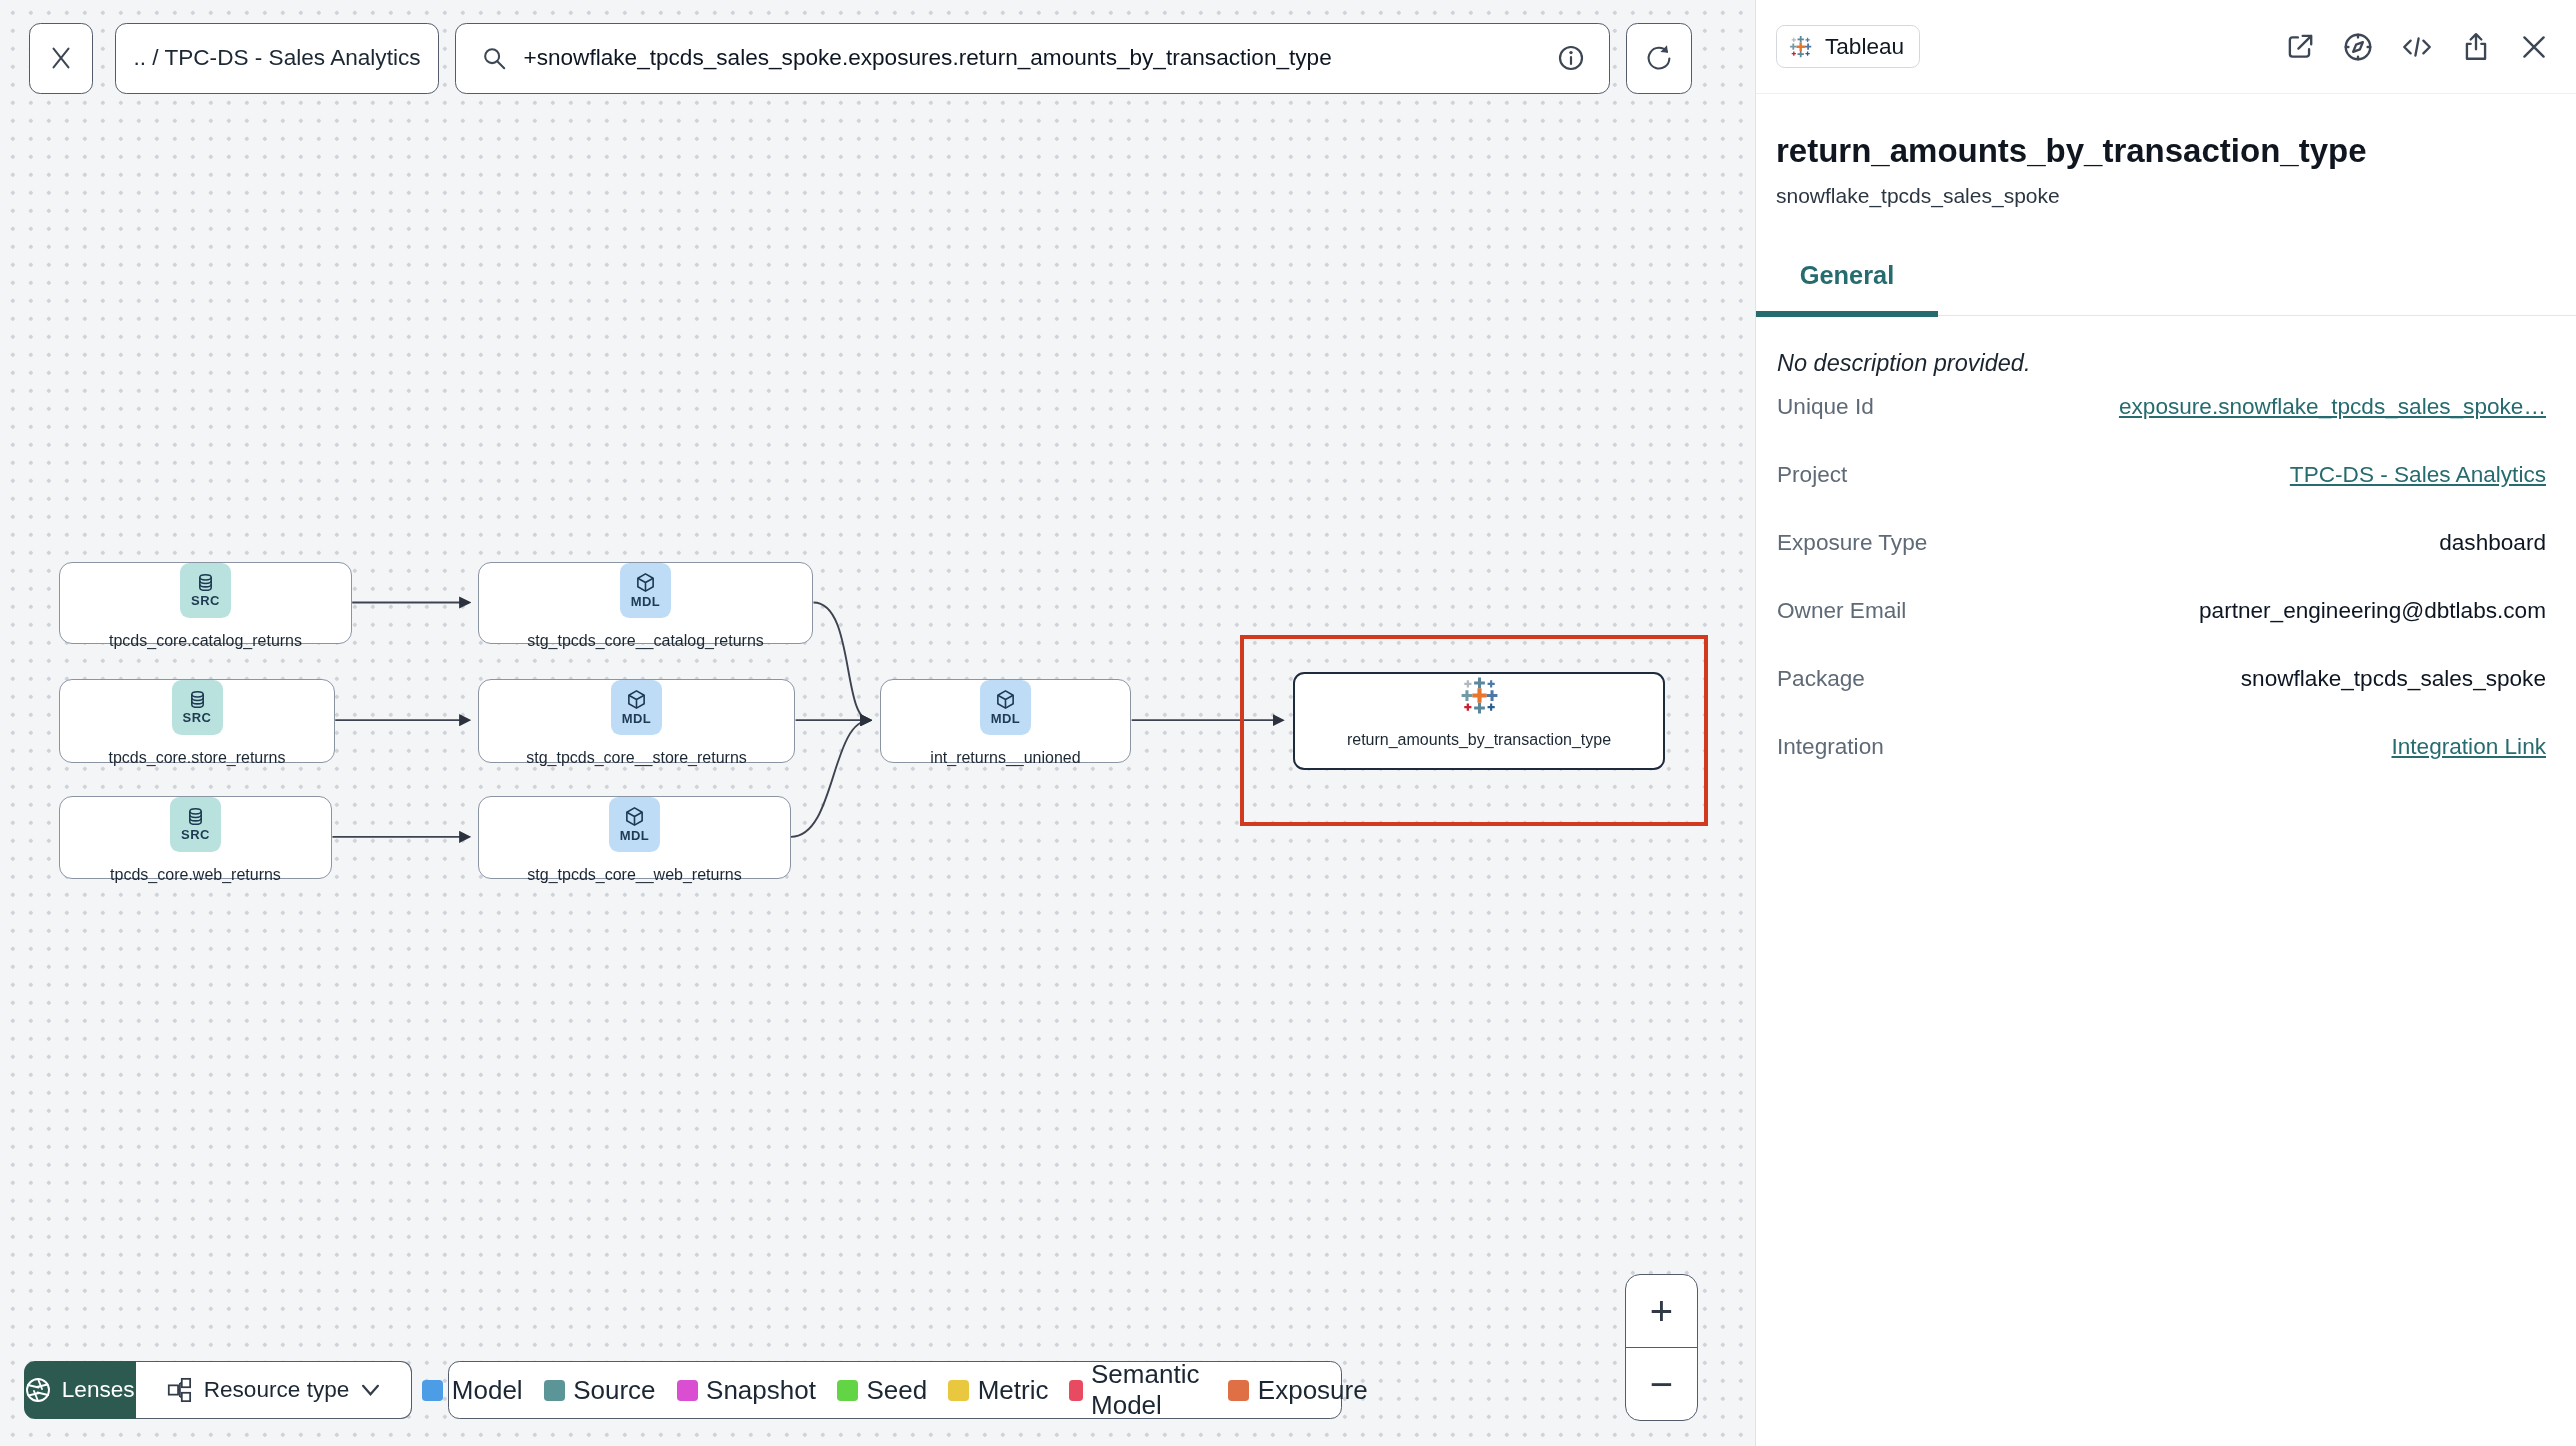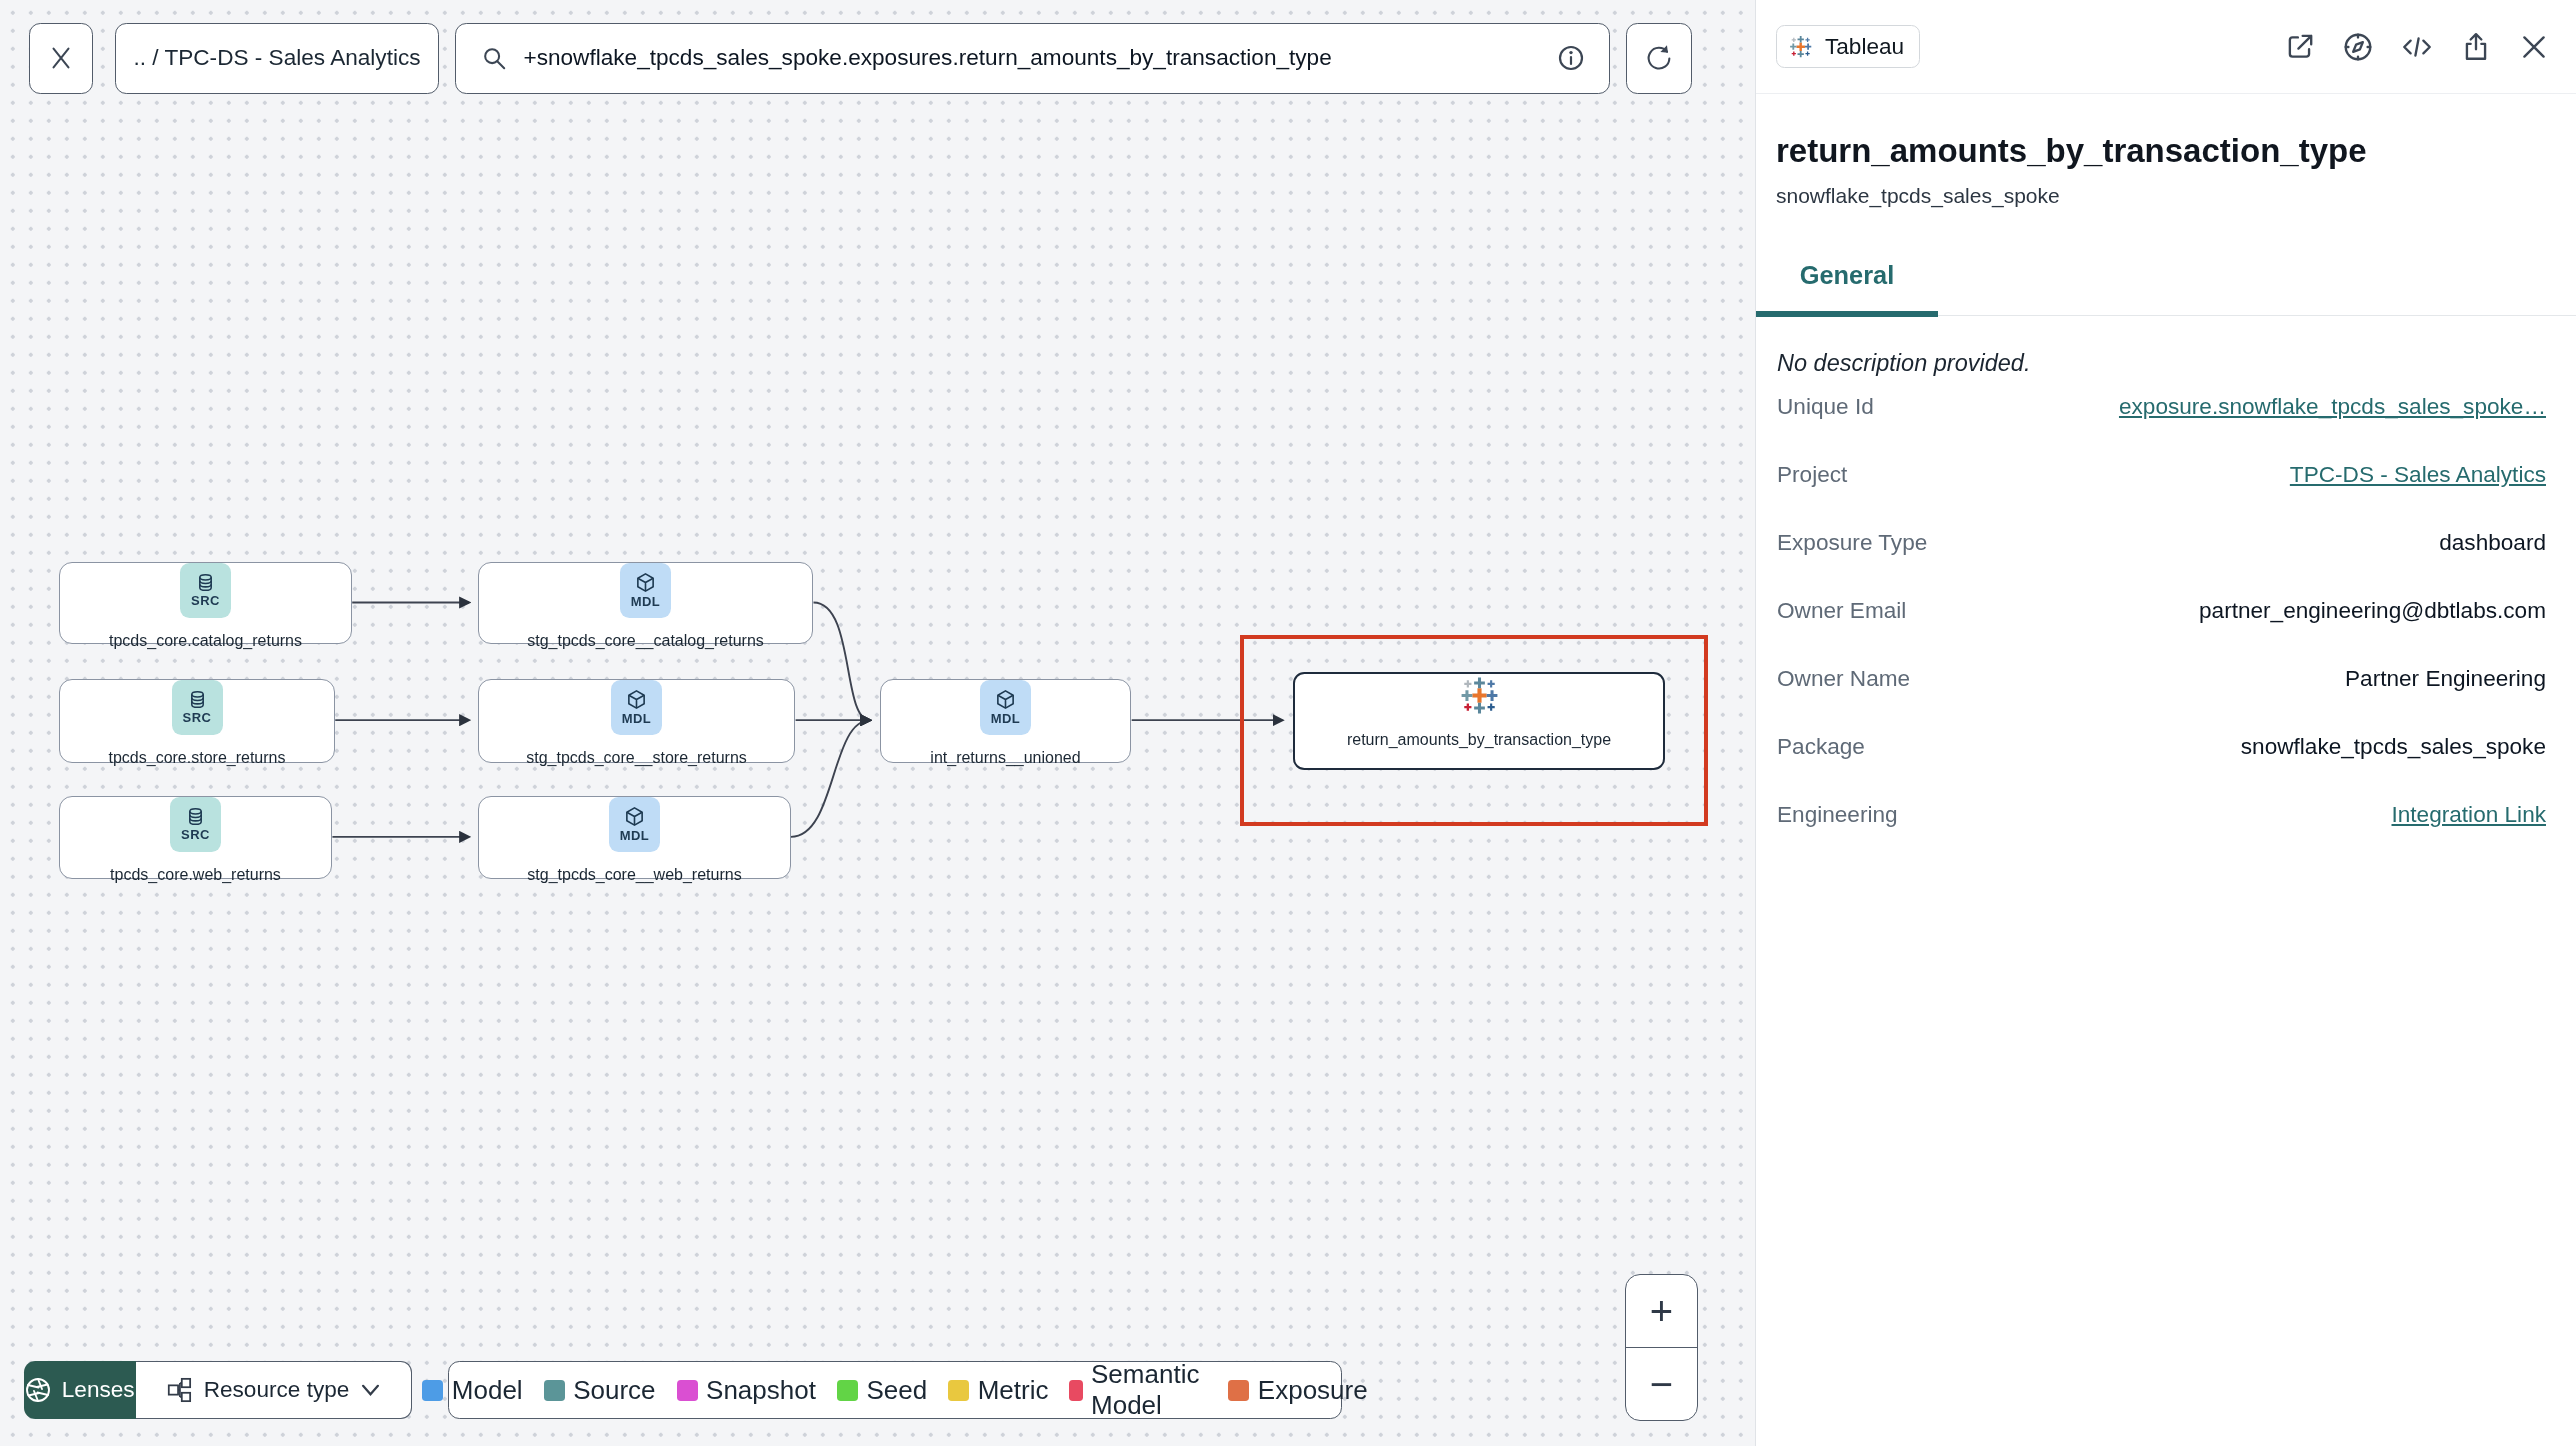--- a/index.html
+++ b/index.html
@@ -350,28 +350,24 @@
         </div>
         <div class="frow">
           <span class="frow-label">Exposure Type</span>
           <span class="frow-value">dashboard</span>
         </div>
         <div class="frow">
           <span class="frow-label">Owner Email</span>
           <span class="frow-value">partner_engineering@dbtlabs.com</span>
         </div>
         <div class="frow">
-          <span class="frow-label">Owner Name</span>
-          <span class="frow-value">Partner Engineering</span>
-        </div>
-        <div class="frow">
           <span class="frow-label">Package</span>
           <span class="frow-value">snowflake_tpcds_sales_spoke</span>
         </div>
         <div class="frow">
-          <span class="frow-label">Engineering</span>
+          <span class="frow-label">Integration</span>
           <span class="frow-value link">Integration Link</span>
         </div>
       </div>
     </div>
   </div>
 </div>
 
 
 </body></html>

